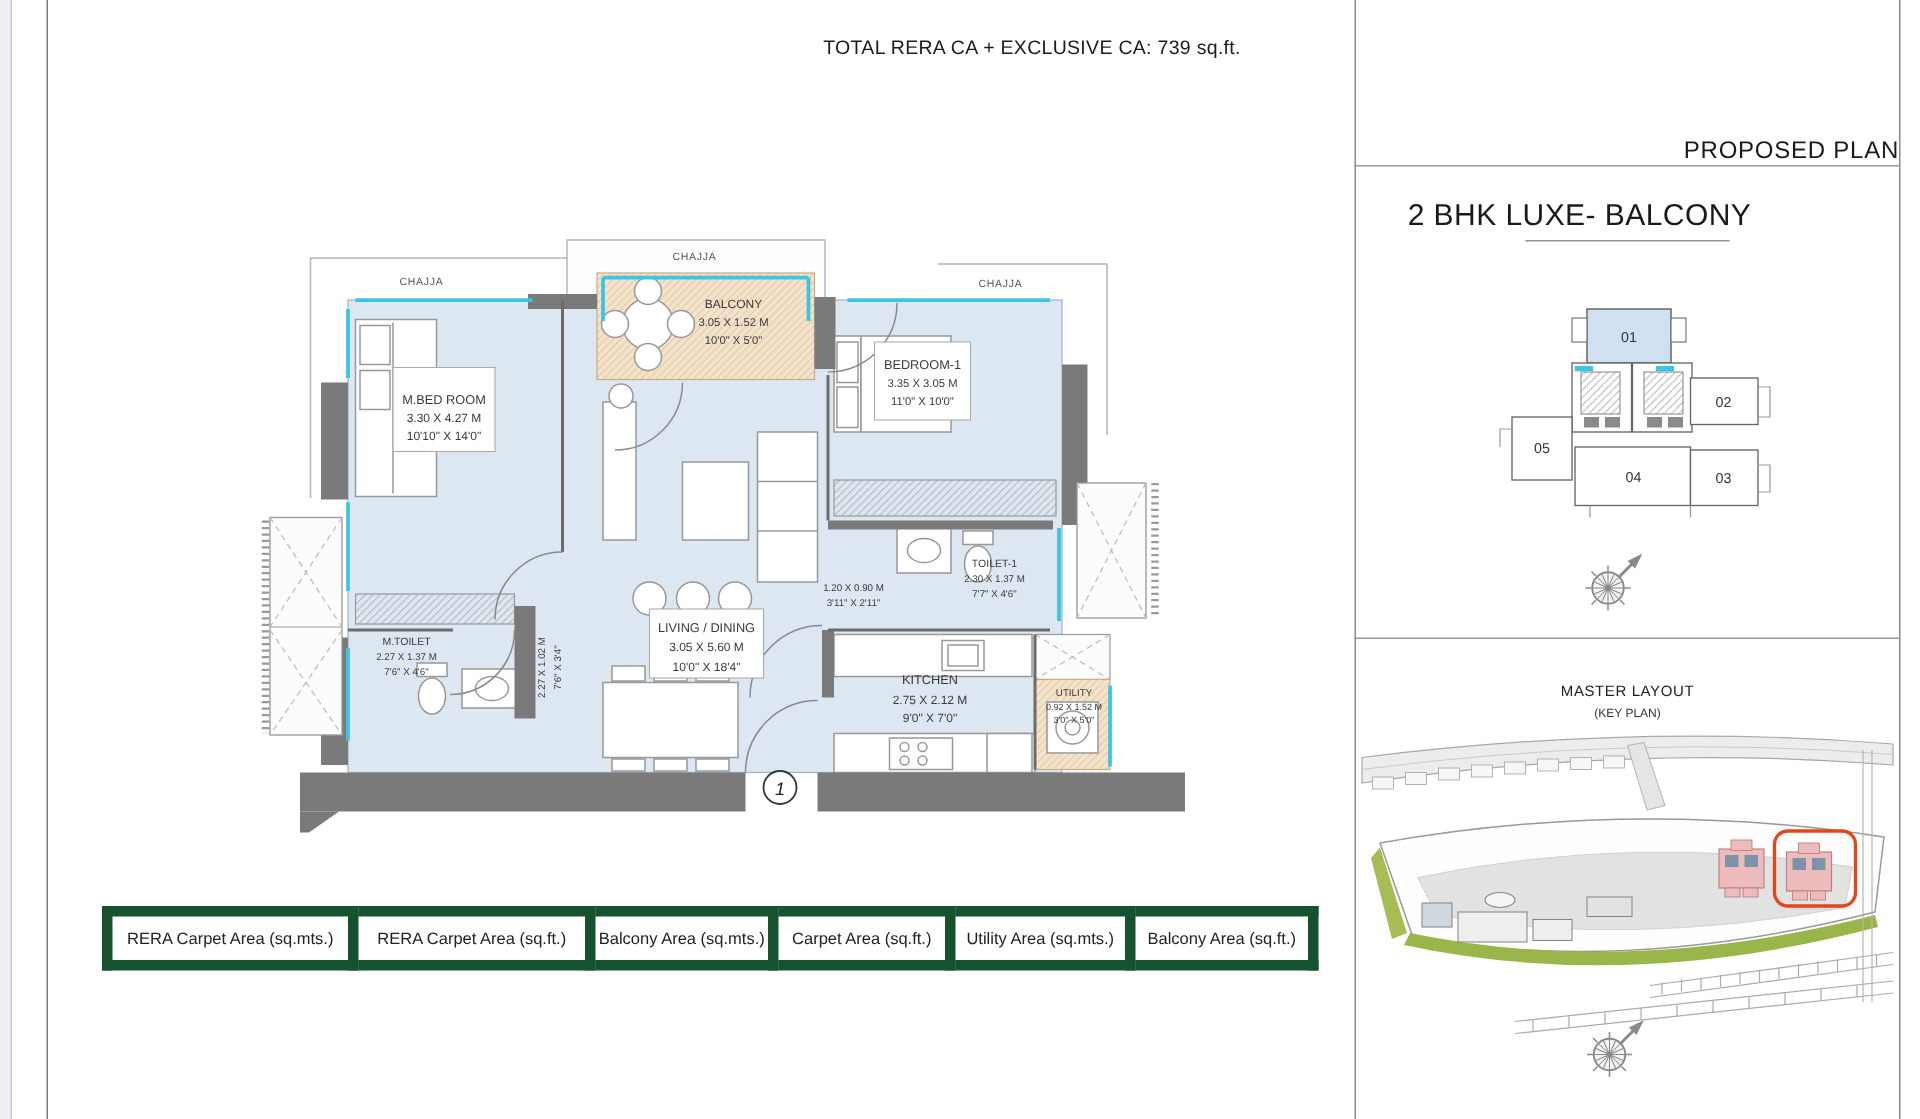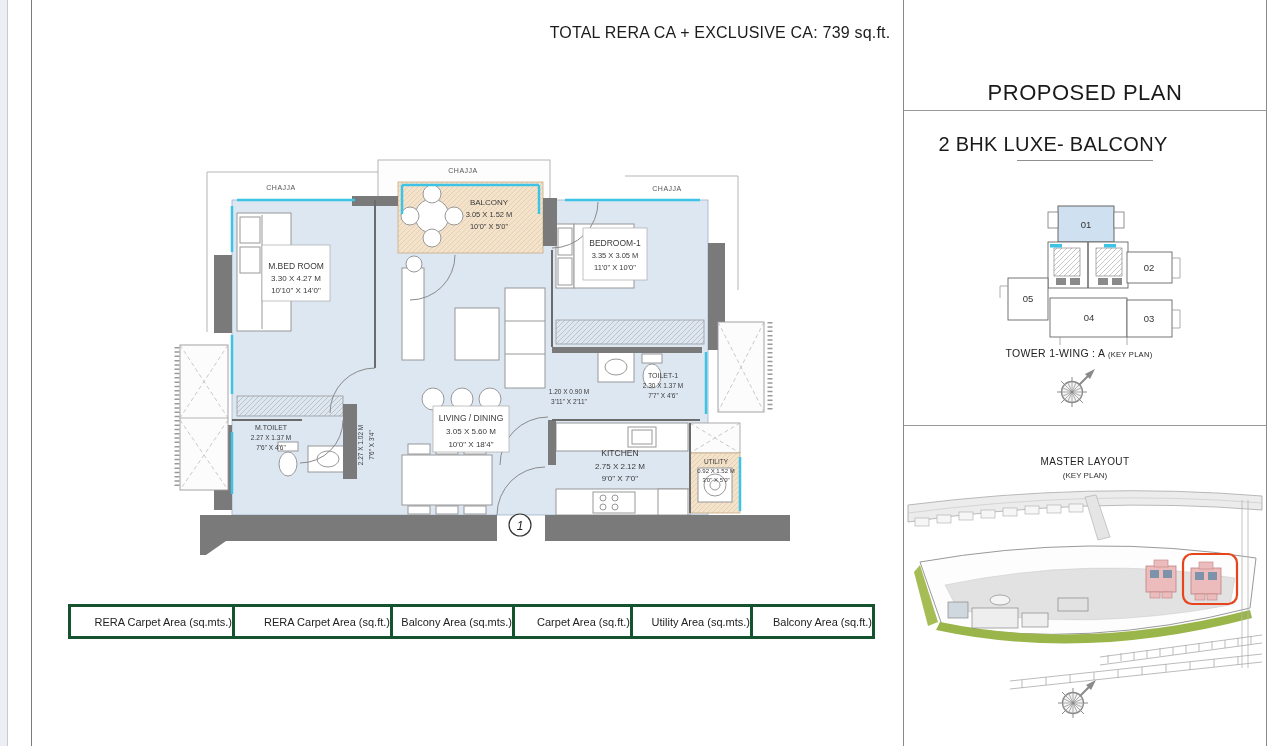--- a/index.html
+++ b/index.html
@@ -5,53 +5,51 @@
   html,body{margin:0;padding:0;background:#fff;font-family:"Liberation Sans",sans-serif;}
   #sheet{position:relative;width:1280px;height:746px;background:#fff;overflow:hidden;}
   .abs{position:absolute;}
   .ctr{text-align:center;}
   #edge-strip{left:0;top:0;width:7px;height:746px;background:#eceef3;border-right:1px solid #c9c9d2;}
   #left-border{left:31px;top:0;width:0;height:746px;border-left:1px solid #7b7b7b;}
   #panel-divider{left:903px;top:0;width:0;height:746px;border-left:1.5px solid #8a8a8a;}
   #right-border{left:1266px;top:0;width:0;height:746px;border-left:1.5px solid #8a8a8a;}
   #heading-divider{left:904px;top:110px;width:362px;height:0;border-top:1.5px solid #9a9a9a;}
   #section-divider{left:904px;top:425px;width:362px;height:0;border-top:1px solid #9a9a9a;}
-  #main-title{left:540px;top:24px;width:360px;font-size:16px;color:#1c1c1c;letter-spacing:.2px;}
-  #proposed-plan{left:904px;top:80px;width:362px;font-size:22px;color:#1a1a1a;letter-spacing:.5px;}
+  #main-title{left:508px;top:24px;width:360px;font-size:13px;color:#1c1c1c;letter-spacing:.2px;}
+  #proposed-plan{left:904px;top:92px;width:362px;font-size:16px;color:#1a1a1a;letter-spacing:.5px;text-align:right;}
   #plan-title{left:872px;top:133px;width:362px;font-size:20px;color:#1a1a1a;letter-spacing:.3px;}
   #plan-underline{left:1017px;top:160px;width:136px;height:0;border-top:1.5px solid #8f8f8f;}
   #floor-range{left:904px;top:166px;width:362px;font-size:11.5px;color:#222;letter-spacing:.3px;}
   #floor-range .sm{font-size:8px;}
   #keyplan-caption{left:904px;top:347px;width:350px;font-size:10.5px;color:#222;letter-spacing:.3px;}
   #keyplan-caption .sm{font-size:7.5px;}
   #master-title{left:904px;top:456px;width:362px;font-size:10px;color:#222;letter-spacing:.4px;}
   #master-sub{left:904px;top:471px;width:362px;font-size:8px;color:#333;}
   table#area-table{position:absolute;left:68px;top:604px;width:804px;border-collapse:collapse;table-layout:fixed;}
-  #area-table th,#area-table td{border:3px solid #14532d;font-weight:normal;font-size:11px;color:#222;
-    text-align:right;height:29px;padding:0;background:#fff;}
+  #area-table th,#area-table td{border:7px solid #14532d;font-weight:normal;font-size:11px;color:#222;
+    text-align:center;height:29px;padding:0;background:#fff;}
   svg text{font-family:"Liberation Sans",sans-serif;}
 </style>
 </head>
 <body>
 
 <div id="sheet">
 
   <div id="edge-strip" class="abs"></div>
   <div id="left-border" class="abs"></div>
   <div id="panel-divider" class="abs"></div>
   <div id="right-border" class="abs"></div>
   <div id="heading-divider" class="abs"></div>
   <div id="section-divider" class="abs"></div>
   <div id="plan-underline" class="abs"></div>
 
   <div id="main-title" class="abs ctr">TOTAL RERA CA + EXCLUSIVE CA: 739 sq.ft.</div>
   <div id="proposed-plan" class="abs ctr">PROPOSED PLAN</div>
   <div id="plan-title" class="abs ctr">2 BHK LUXE- BALCONY</div>
-  <div id="keyplan-caption" class="abs ctr"><span>TOWER 1-WING : A</span>
-      <span class="sm">(KEY PLAN)</span></div>
   <div id="master-title" class="abs ctr">MASTER LAYOUT</div>
   <div id="master-sub" class="abs ctr">(KEY PLAN)</div>
 
   <svg class="abs" style="left:0;top:0" width="1280" height="746" viewBox="0 0 1280 746">
     <defs>
       <pattern id="diagHatch" width="5" height="5" patternUnits="userSpaceOnUse">
         <path d="M0,5 L5,0" stroke="#b0b0b0" stroke-width="0.7"></path>
       </pattern>
       <pattern id="tanHatch" width="5" height="5" patternUnits="userSpaceOnUse">
         <rect width="5" height="5" fill="#f4e3cc"></rect>

